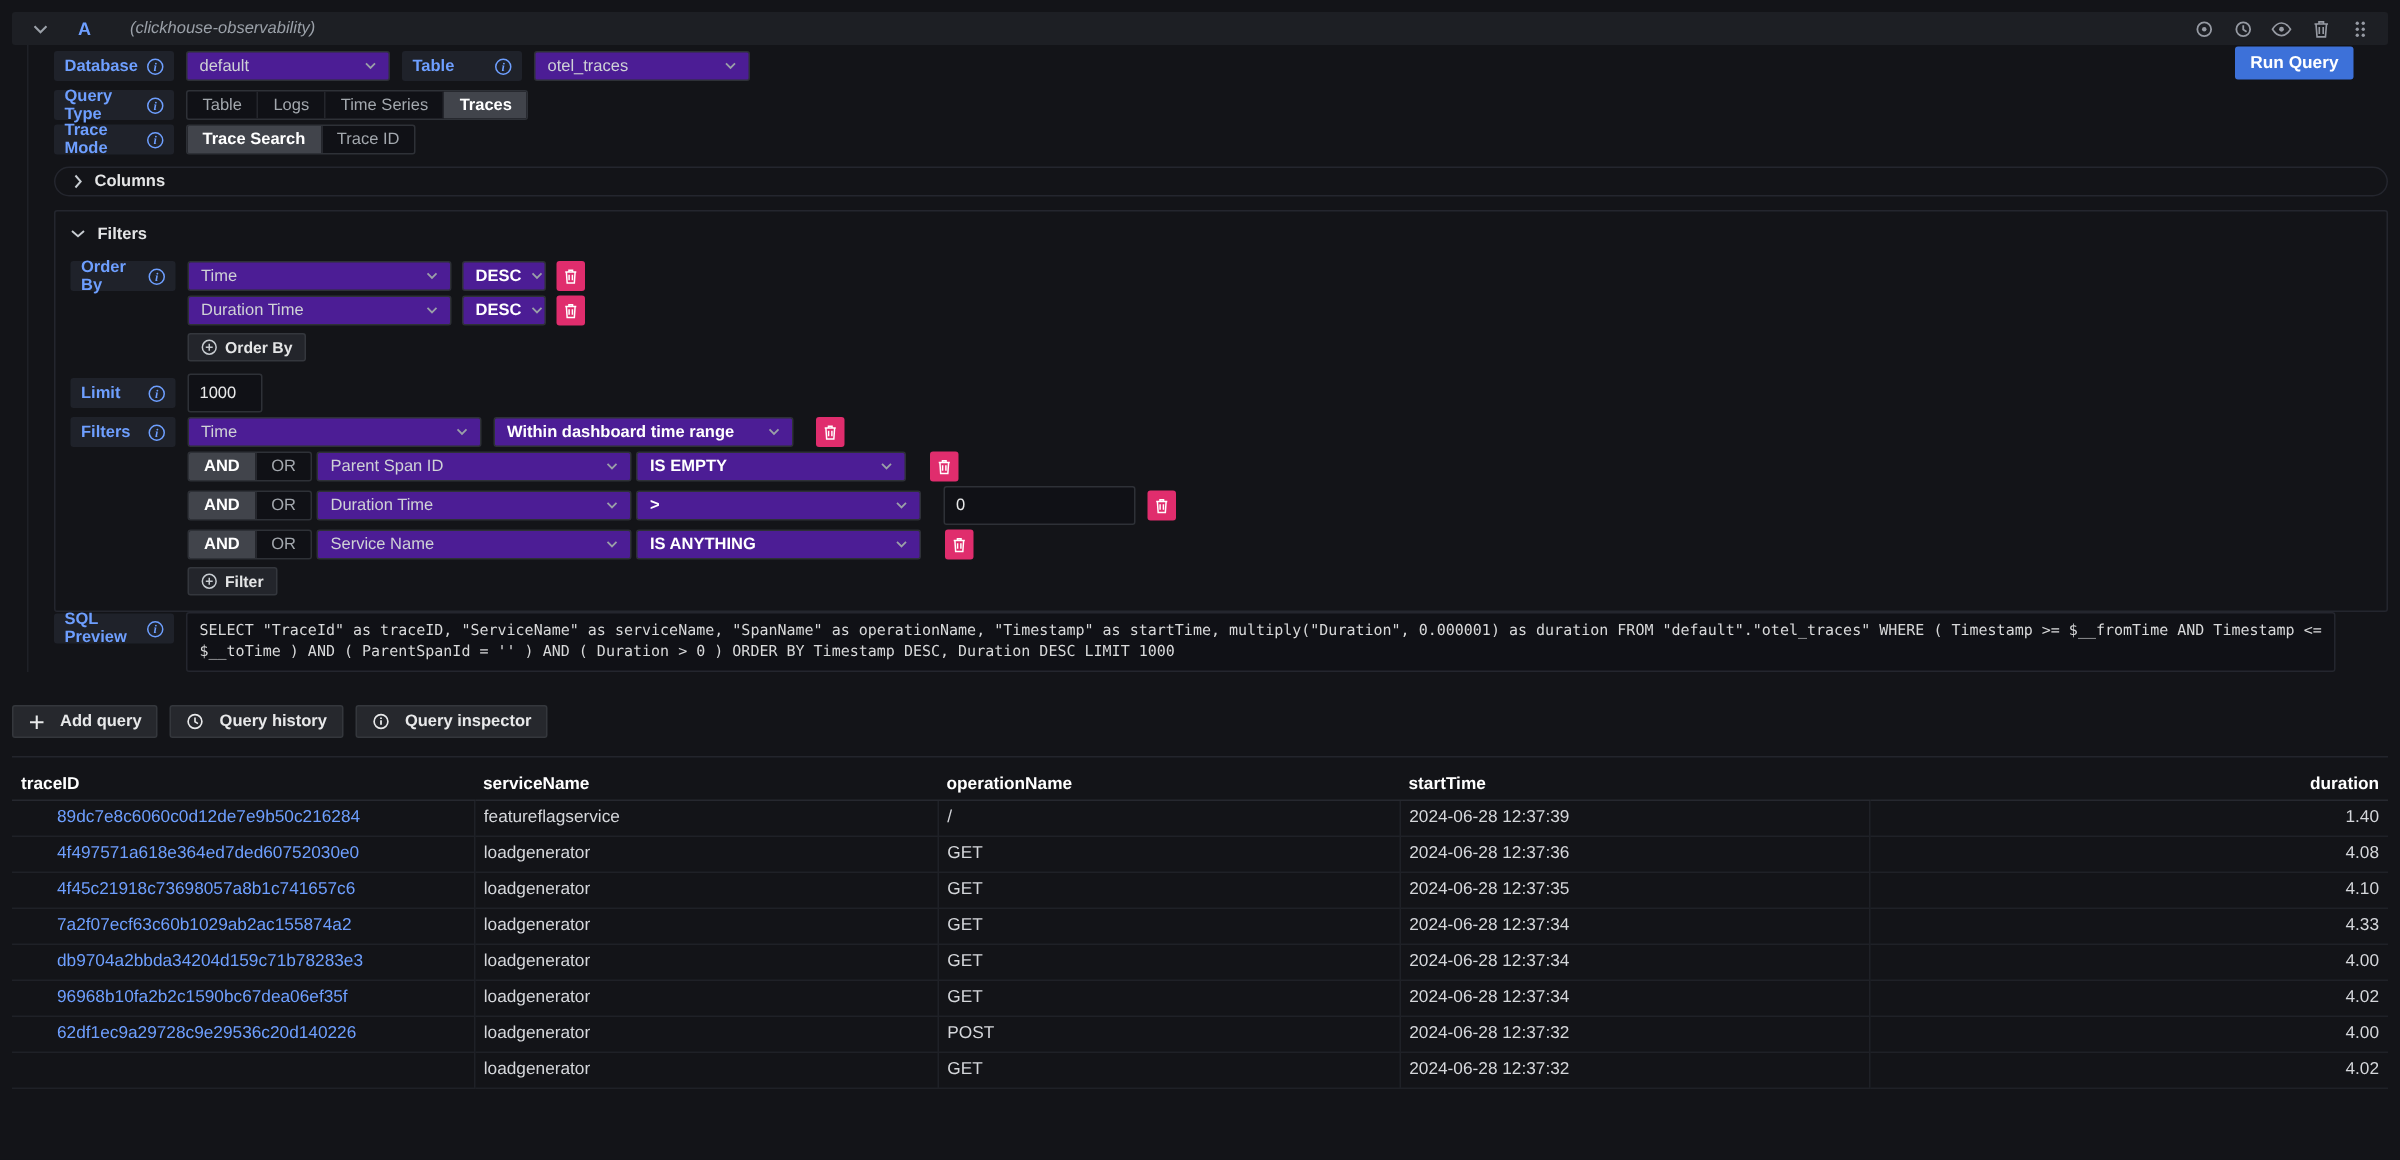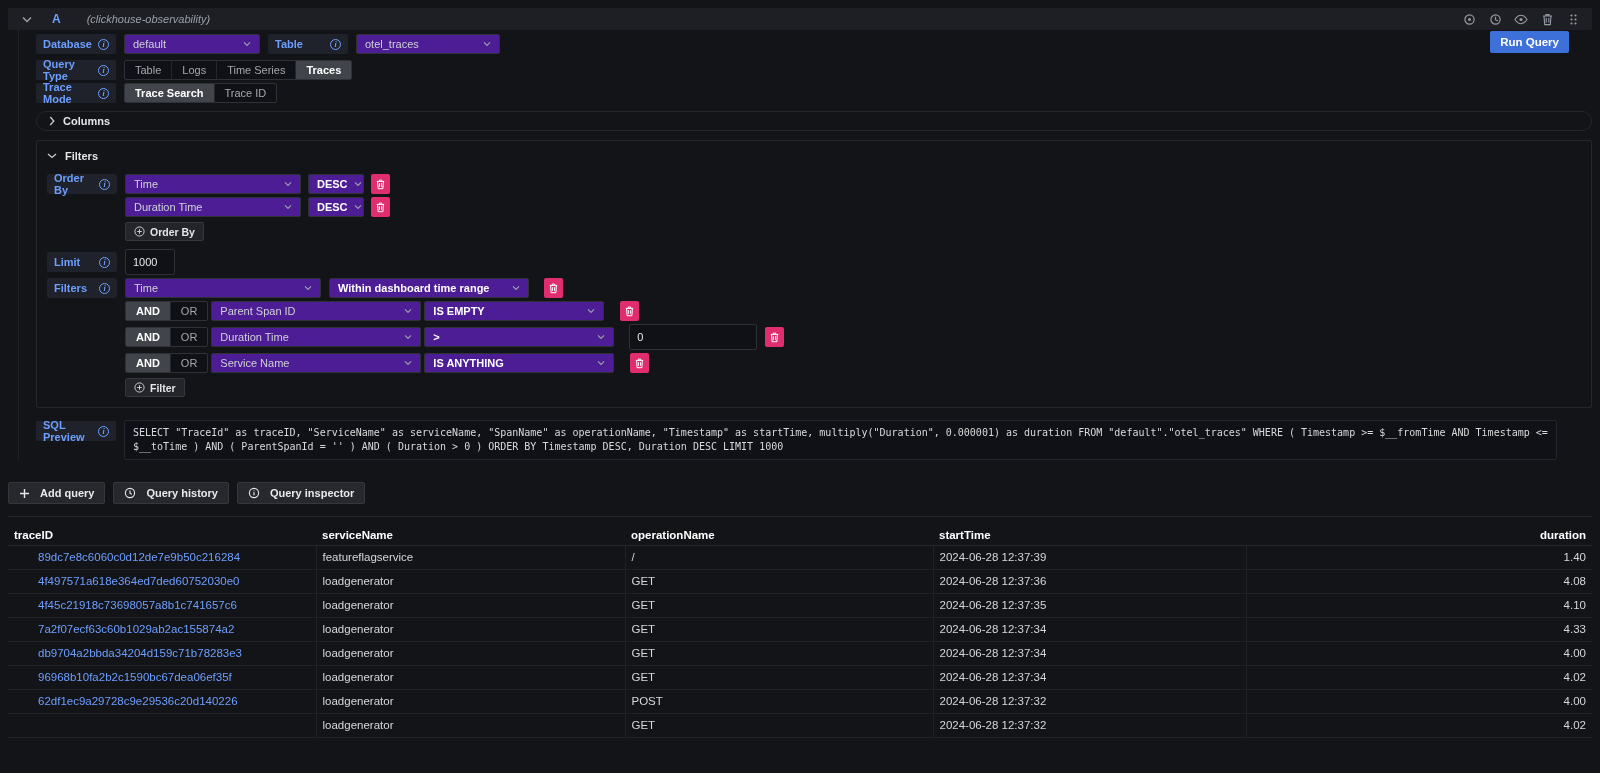--- a/index.html
+++ b/index.html
@@ -77,21 +77,21 @@
     border:1px solid #24262e; border-radius:10px; margin:8px 0 0 0;
     padding:0 12px; min-height:20px; display:flex; align-items:center; gap:8px;
     color:#e4e5e6; font-weight:700; cursor:pointer;
   }
   .fbox { border:1px solid #24262e; border-radius:2px; margin-top:9px; padding:5px 10px 10px; }
   .fbox-header { display:flex; align-items:center; gap:8px; color:#e4e5e6; font-weight:700; cursor:pointer; height:20px; margin-bottom:8px; }
   .indent { margin-left:78px; }
   .ml3 { margin-left:3px; } .ml7 { margin-left:7px; } .ml8 { margin-left:8px; }
   .ml15 { margin-left:15px; } .ml16 { margin-left:16px; }
 
-  .sqlrow { display:flex; align-items:flex-start; margin-top:12px; }
+  .sqlrow { display:flex; align-items:flex-start; }
   .sqlrow .labelbox { margin-top:1px; }
   .codeblock {
     flex:1; margin-right:35px; background:#101116; border:1px solid #24262e; border-radius:2px;
     font-family:"DejaVu Sans Mono", monospace; font-size:10px; line-height:14px;
     color:#d8d9da; padding:5px 8px; white-space:pre-wrap; word-break:break-all; min-height:32px;
   }
 
   .run-query {
     position:absolute; top:31px; right:31px; height:22px; padding:0 10px;
     background:#3d71d9; border:none; border-radius:2px; color:#fff; font-weight:700;

